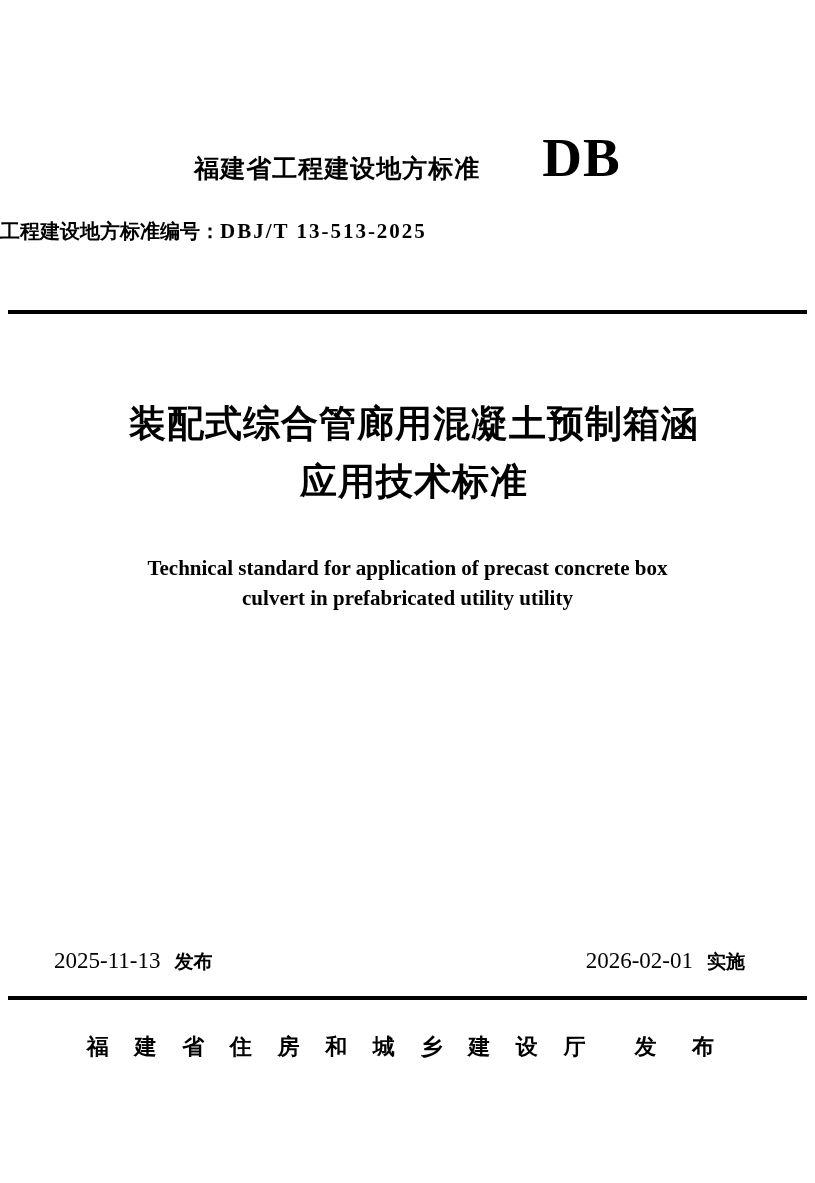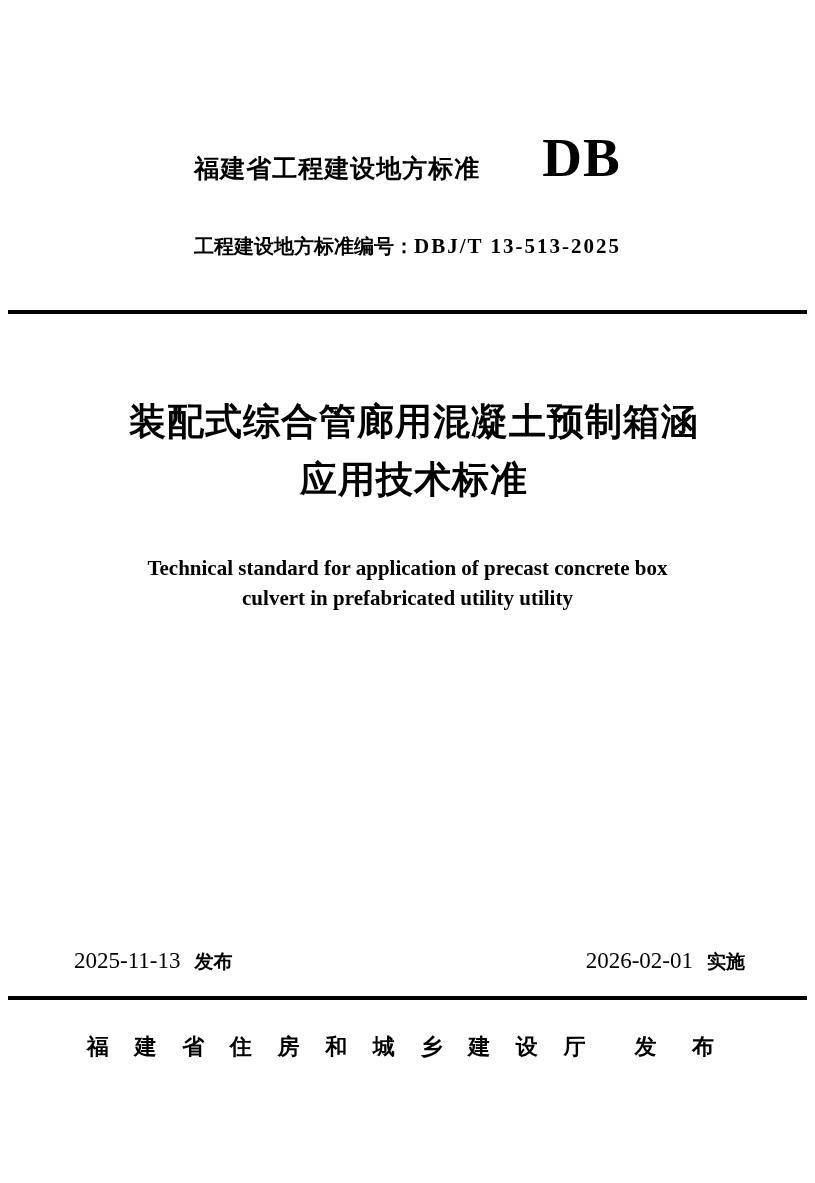--- a/index.html
+++ b/index.html
@@ -47,22 +47,21 @@
     font-size: 55px;
     letter-spacing: 1px;
     margin-left: 62px;
     line-height: 1;
   }
 
   .code-lines {
     position: absolute;
     left: 0;
     right: 0;
-    top: 231px;
-    text-align: center;
+    top: 216px;
   }
   .code-line {
     font-family: "DejaVu Sans", sans-serif;
     font-weight: bold;
     font-size: 20px;
     line-height: 30px;
     white-space: nowrap;
   }
   .code-line .label {
     letter-spacing: 0px;
@@ -85,40 +84,40 @@
 
   
   .title-block {
     position: absolute;
     left: 0;
     right: 0;
     top: 395px;
     text-align: center;
   }
   .title-cn {
-    font-family: Liberation Mono, monospace;
+    font-family: Liberation Sans, sans-serif;
     font-weight: bold;
     font-size: 37px;
     line-height: 58px;
     letter-spacing: 1px;
     padding-left: 13px;
   }
   .title-en {
     margin-top: 42px;
     font-family: "Liberation Serif", serif;
     font-size: 21px;
     line-height: 30px;
     font-weight: bold;
   }
 
   
   .dates {
     position: absolute;
     top: 948px;
-    left: 74px;
+    left: 54px;
     right: 70px;
     display: flex;
     justify-content: space-between;
     align-items: center;
     font-family: "Liberation Serif", serif;
     font-size: 23px;
   }
   .date-item {
     white-space: nowrap;
   }

